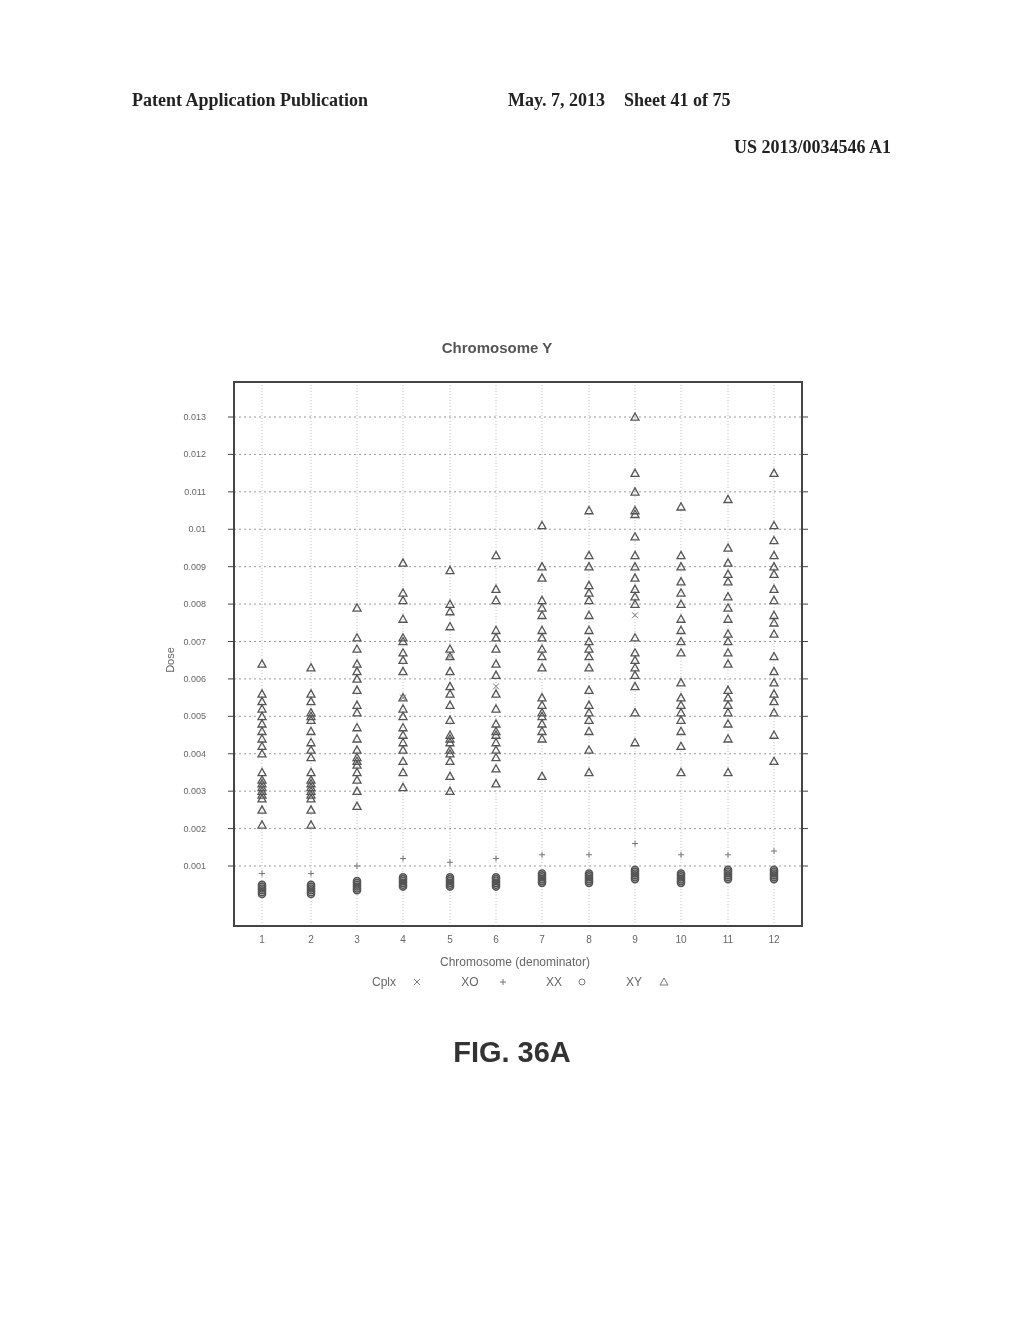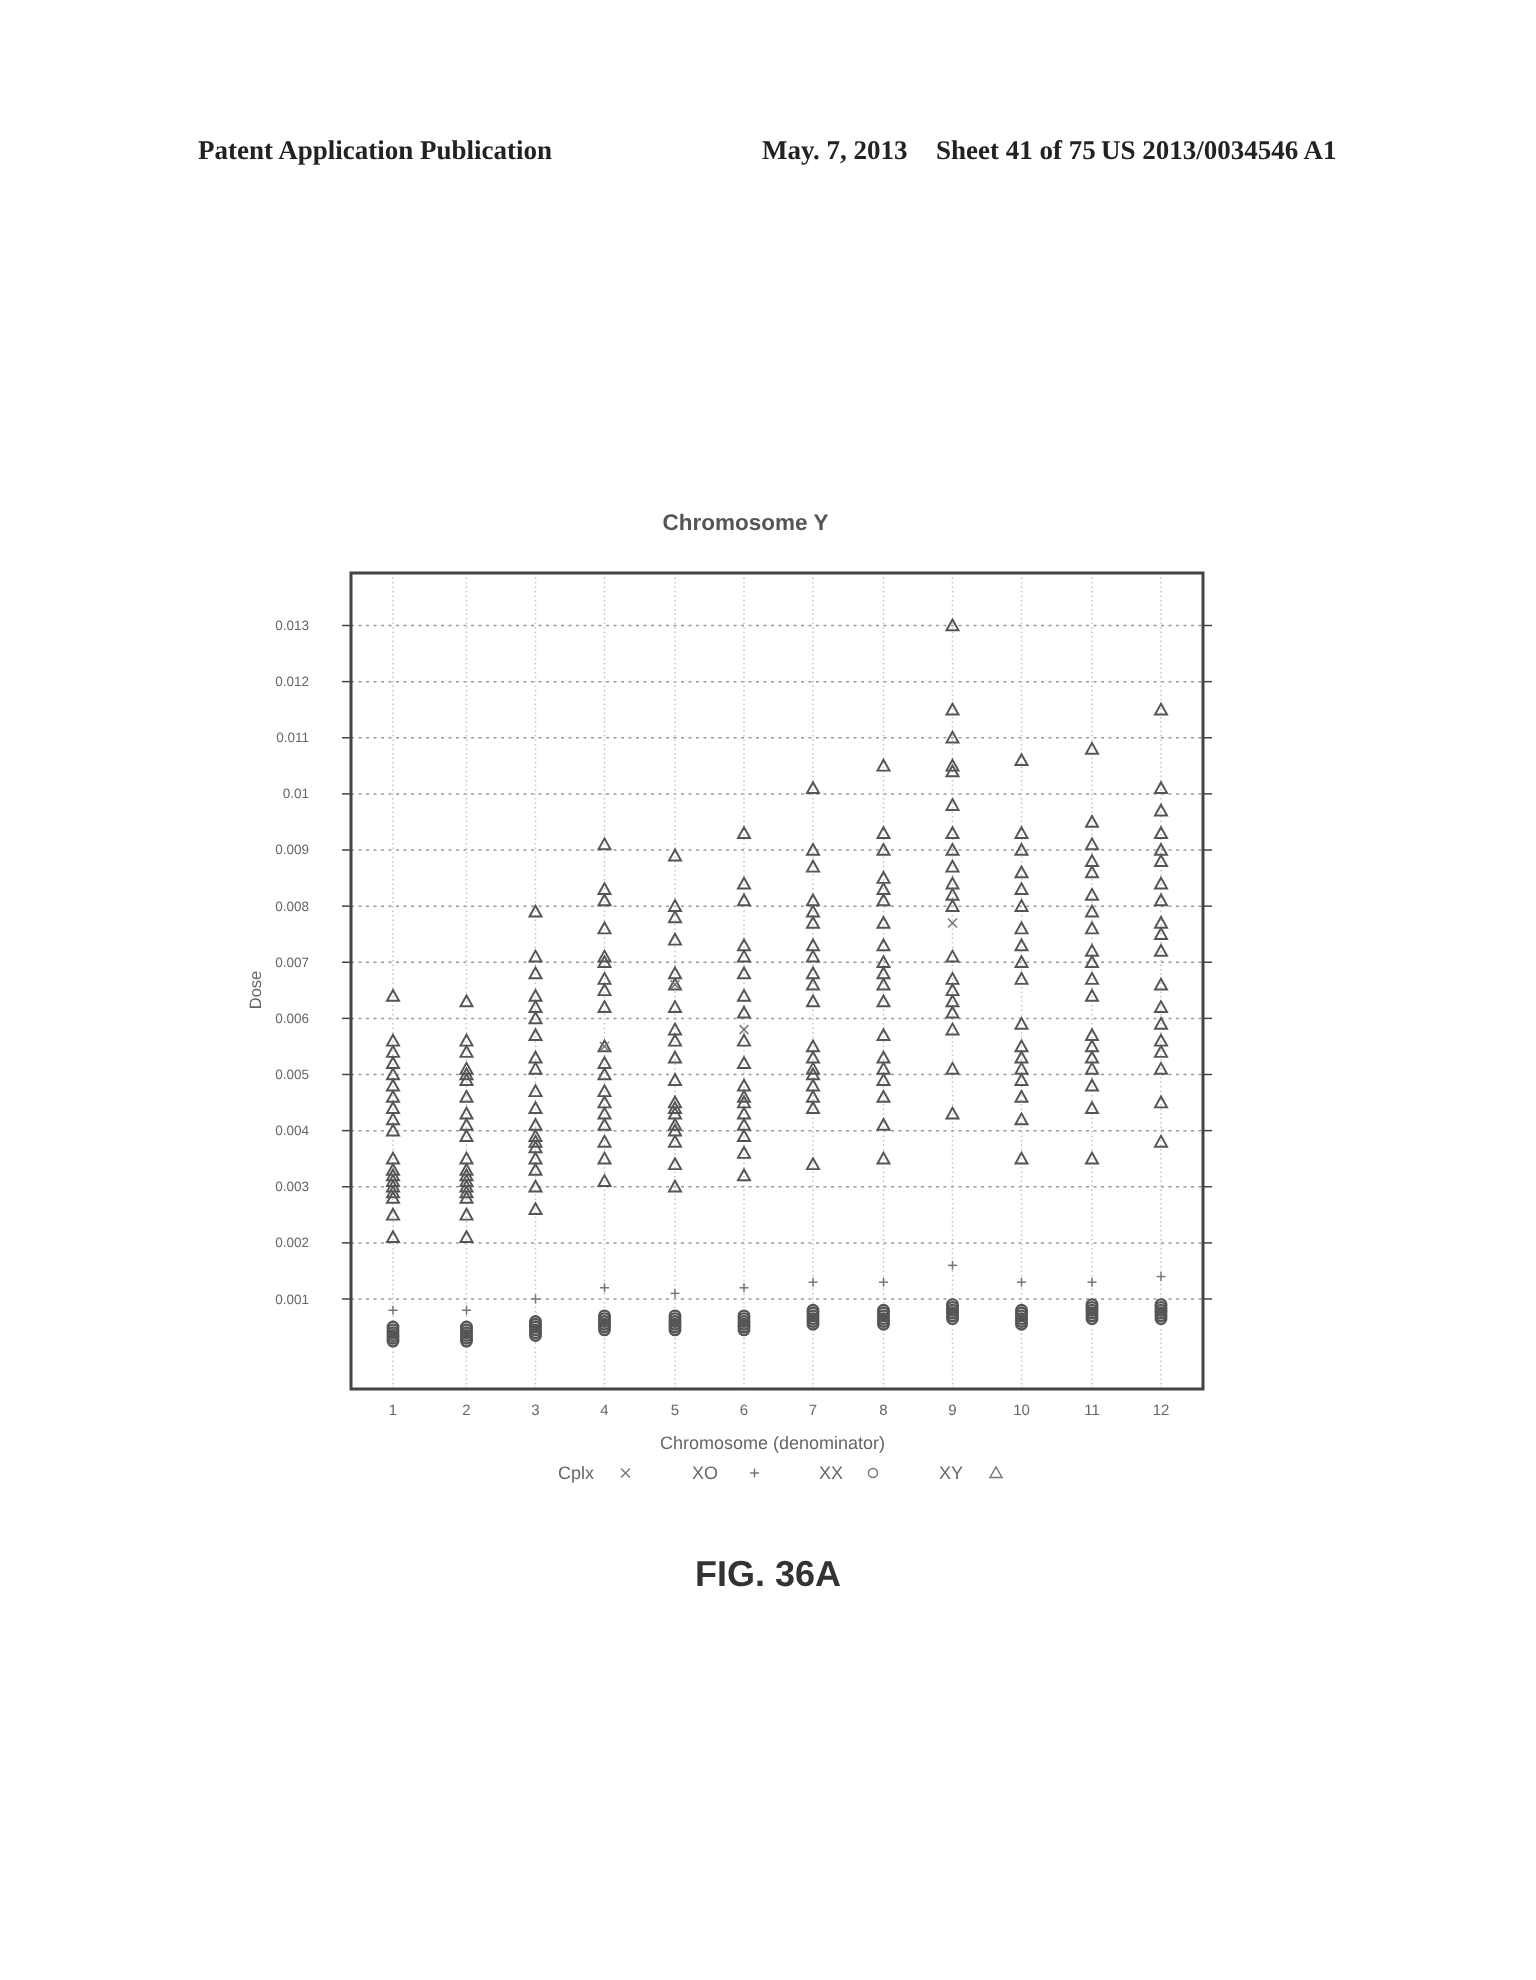--- a/index.html
+++ b/index.html
@@ -1,23 +1,23 @@
 <!DOCTYPE html>
 <html><head>
 <meta charset="utf-8">
 <style>
   html, body { margin: 0; padding: 0; background: #ffffff; }
   body { width: 1024px; height: 1320px; position: relative; overflow: hidden; }
   .hdr { position: absolute; top: 90px; font-family: "Liberation Serif", serif; font-weight: bold; font-size: 18px; color: #222; white-space: nowrap; }
   #hdr-left { left: 132px; font-family: Liberation Serif, serif; }
   #hdr-date { left: 508px; }
   #hdr-sheet { left: 624px; }
-  #hdr-number { left: 734px; }
+  #hdr-number { left: 734px; margin-top: 47px; }
   #chart-svg { position: absolute; left: 0; top: 0; }
-  .fig-label { position: absolute; left: 0; width: 1024px; top: 1036px; text-align: center; font-family: "Liberation Sans", sans-serif; font-weight: bold; font-size: 24px; color: #333; }
+  .fig-label { position: absolute; left: 0; width: 1024px; top: 1036px; text-align: center; font-family: "Liberation Sans", sans-serif; font-weight: bold; font-size: 29px; color: #333; }
 </style>
 </head>
 <body>
 
 <div class="hdr" id="hdr-left">Patent Application Publication</div>
 <div class="hdr" id="hdr-date">May. 7, 2013</div>
 <div class="hdr" id="hdr-sheet">Sheet 41 of 75</div>
 <div class="hdr" id="hdr-number">US 2013/0034546 A1</div>
 
 <svg id="chart-svg" width="1024" height="1320" xmlns="http://www.w3.org/2000/svg">

